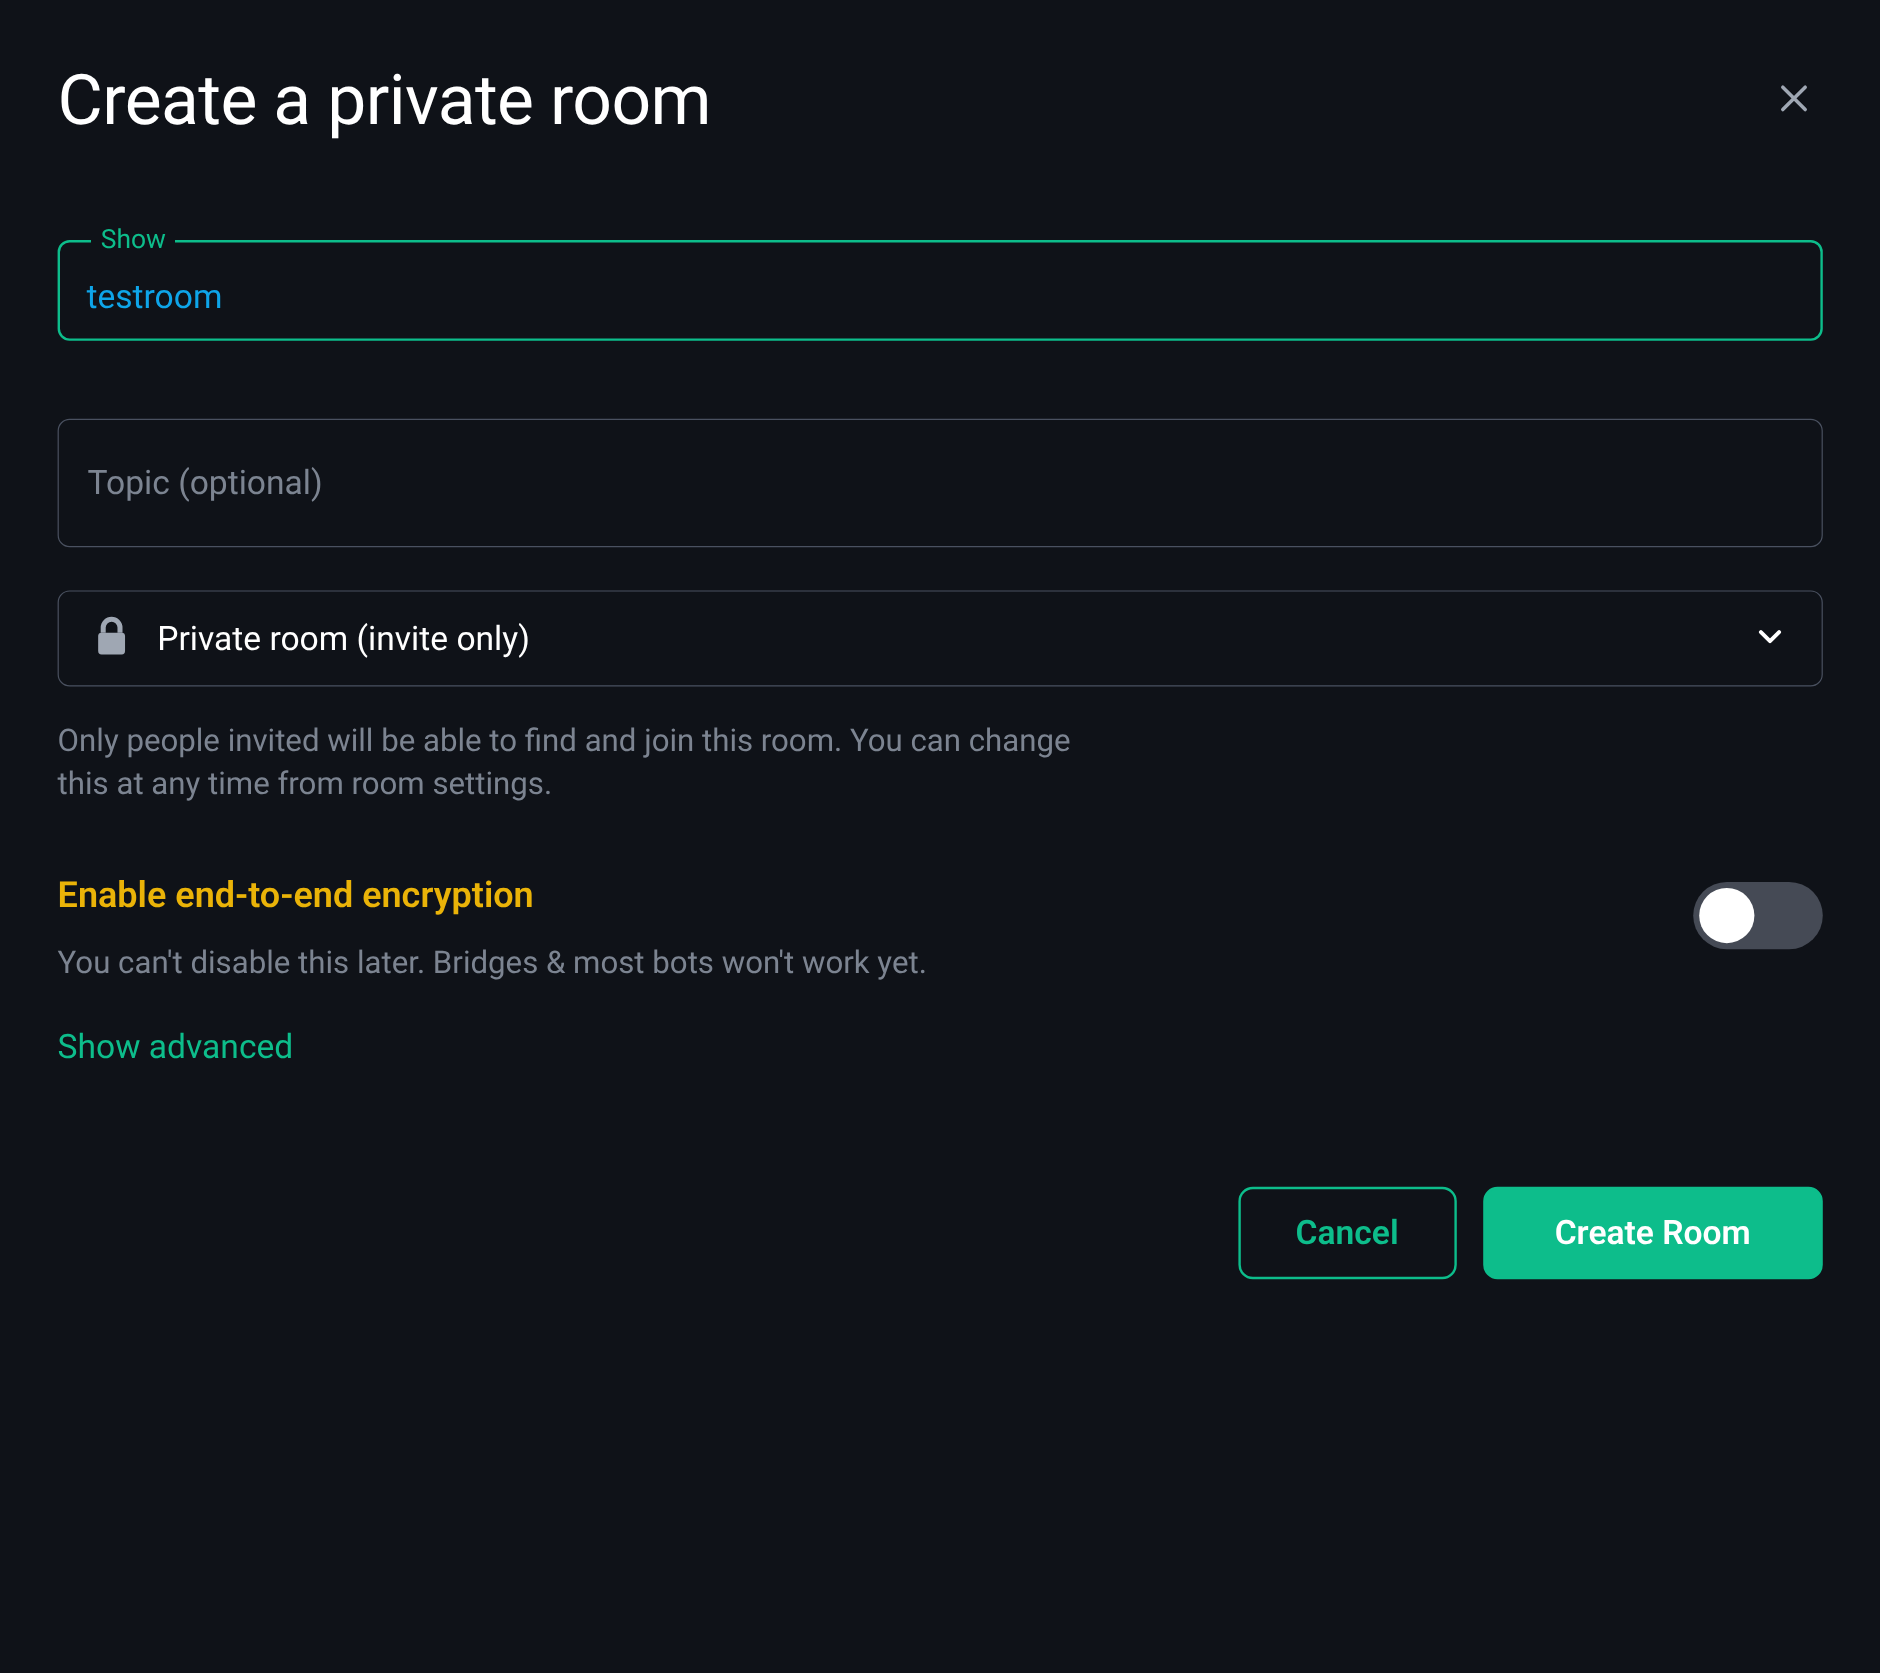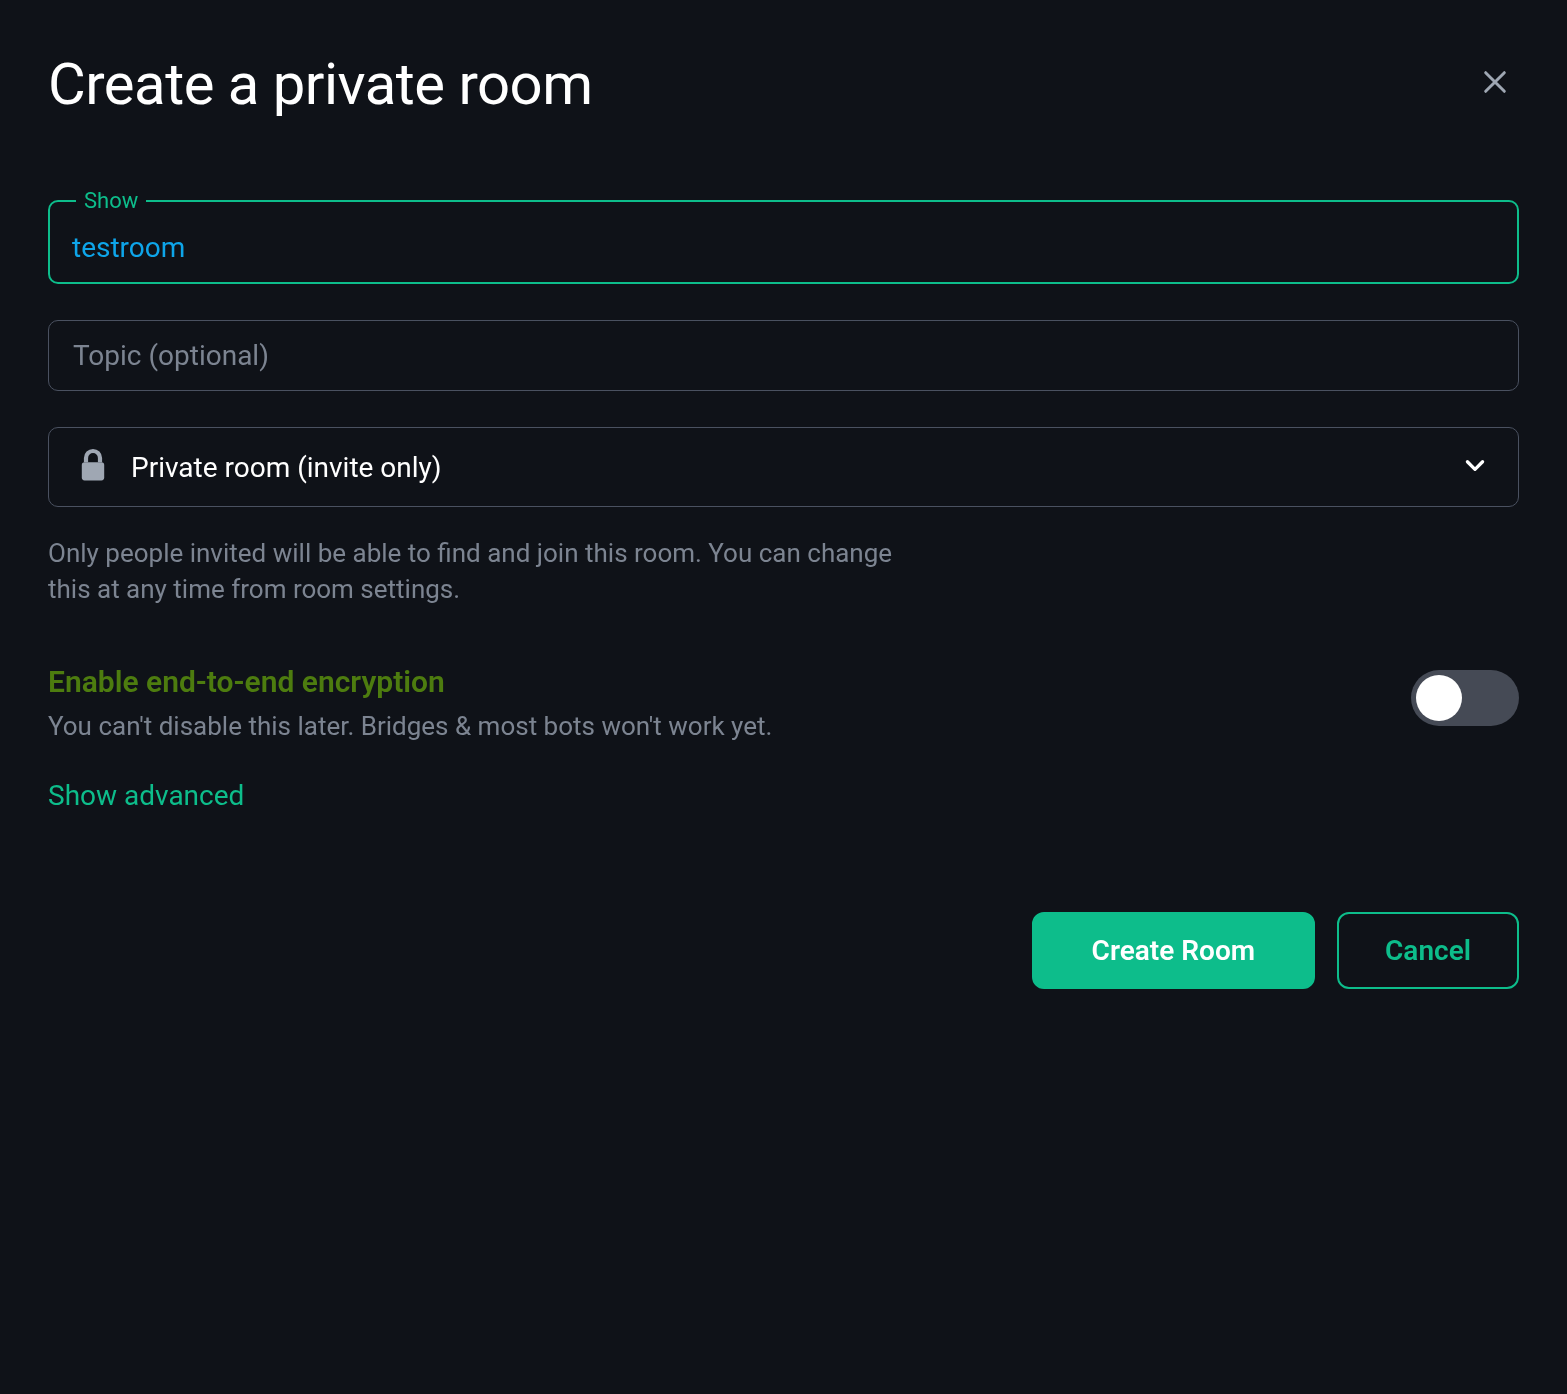--- a/index.html
+++ b/index.html
@@ -60,26 +60,27 @@
       color: #0ea5e9;
       font-size: 28px;
       width: 100%;
       font-family: inherit;
     }
     .topic-input {
       width: 100%;
       background: transparent;
       border: 1.5px solid #4a5160;
       border-radius: 10px;
-      padding: 18px 24px;
+      padding: 36px 24px;
       color: #fdba74;
       font-size: 28px;
       outline: none;
       margin-bottom: 36px;
       font-family: inherit;
+      margin-top: 29px;
     }
     .topic-input::placeholder {
       color: #7c8491;
     }
     .select-wrapper {
       border: 1.5px solid #4a5160;
       border-radius: 10px;
       padding: 20px 30px;
       display: flex;
       align-items: center;
@@ -115,22 +116,22 @@
       justify-content: space-between;
       align-items: flex-start;
       margin-bottom: 38px;
     }
     .toggle-text {
       flex: 1;
     }
     .toggle-title {
       font-size: 30px;
       font-weight: 600;
-      color: #4d7c0f;
-      margin-bottom: 12px;
+      color: #eab308;
+      margin-bottom: 24px;
     }
     .toggle-subtitle {
       font-size: 26px;
       color: #7c8491;
     }
     .toggle-switch {
       width: 108px;
       height: 56px;
       background: #454a55;
       border-radius: 30px;
@@ -231,18 +232,18 @@
     <div class="toggle-subtitle">You can't disable this later. Bridges &amp; most bots won't work yet.</div>
   </div>
   <button class="toggle-switch" role="switch" aria-checked="false">
     <span class="toggle-knob"></span>
   </button>
 </div>
 
 <button class="show-advanced">Show advanced</button>
 
 <div class="footer">
+  <button class="btn btn-cancel">Cancel</button>
   <button class="btn btn-primary">Create Room</button>
-  <button class="btn btn-cancel">Cancel</button>
 </div>
 
 
 
 
 </body></html>

